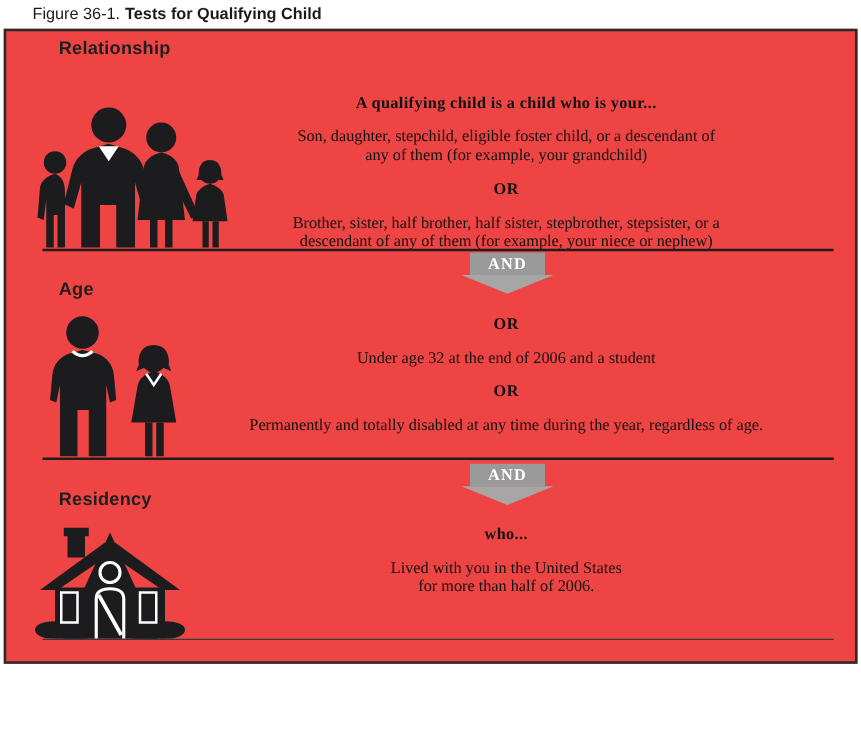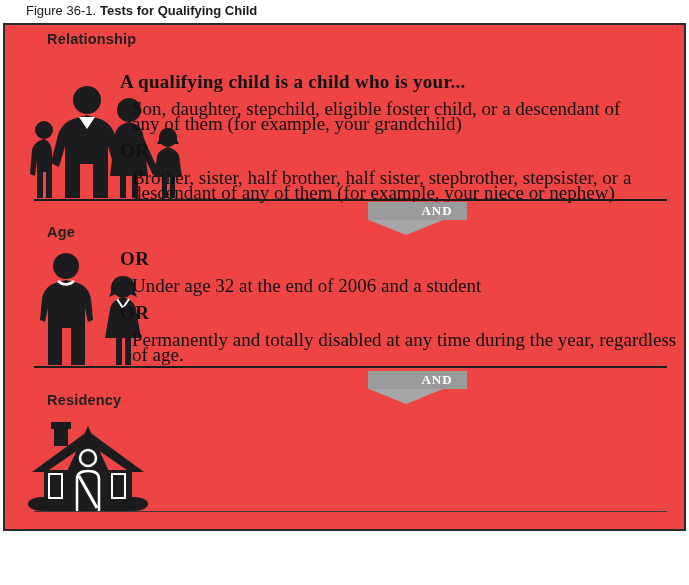--- a/index.html
+++ b/index.html
@@ -25,34 +25,33 @@
   }
   .sep-line{
     position:absolute;left:29px;width:633px;height:2px;background:#1d1d1d;
   }
   .thin-line{
     position:absolute;left:29px;width:633px;height:1px;background:#3a3a3a;
   }
   .icon-wrap{position:absolute;}
   .icon-wrap svg{display:block;}
   .text-col{
-    position:absolute;left:115px;width:570px;
-    font-size:19px;line-height:15px;
+    position:absolute;left:115px;width:570px;text-align:center;
+    font-size:13px;line-height:15px;
   }
   .intro{font-weight:bold;margin:0 0 10px 0;letter-spacing:0.3px;}
   .item{margin:12px;white-space:pre-line;}
   .or{font-weight:bold;margin:6px 0;letter-spacing:0.5px;}
   .and-arrow{position:absolute;left:363px;width:76px;}
   .and-box{
     width:60px;height:18px;margin:0 auto;
     background:var(--arrow-box,#9a9a9a);
     color:#fff;font-weight:bold;font-size:13px;line-height:18px;
     text-align:center;letter-spacing:1px;
     font-family:"Liberation Serif", serif;
-    padding-left:39px;
   }
   .and-head{
     width:0;height:0;margin:0 auto;
     border-left:37px solid transparent;
     border-right:37px solid transparent;
     border-top:15px solid var(--arrow-head,#a6a6a6);
   }
   .sil{fill:var(--silhouette,#1c1c1e);}
 </style>
 </head>
@@ -160,16 +159,21 @@
         <ellipse cx="90" cy="84" rx="13" ry="6"></ellipse>
       </g>
       <circle cx="60" cy="36" r="8" fill="none" stroke="#ffffff" stroke-width="2.5"></circle>
       <path d="M49 89 L49 57 Q49 49 60 49 Q71 49 71 57 L71 89" fill="none" stroke="#ffffff" stroke-width="2.5"></path>
       <line x1="51" y1="54" x2="69" y2="86" stroke="#ffffff" stroke-width="3"></line>
       <rect x="21" y="52" width="13" height="24" fill="none" stroke="#ffffff" stroke-width="2"></rect>
       <rect x="84" y="52" width="13" height="24" fill="none" stroke="#ffffff" stroke-width="2"></rect>
     </svg>
   </div>
 
+  <div class="text-col" style="top:394px;">
+    <p class="intro">who...</p>
+    <p class="item">Lived with you in the United States
+for more than half of 2006.</p>
+  </div>
 
   <div class="thin-line" style="top:486px;"></div>
 
 </div>
 
 </body></html>

